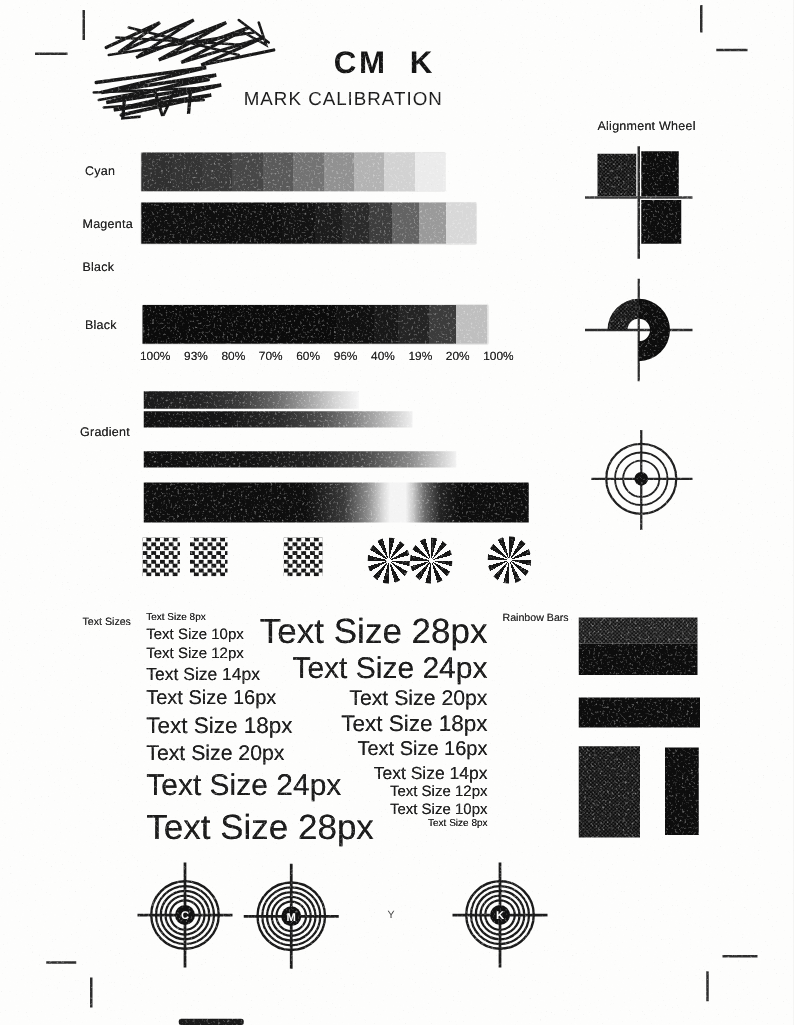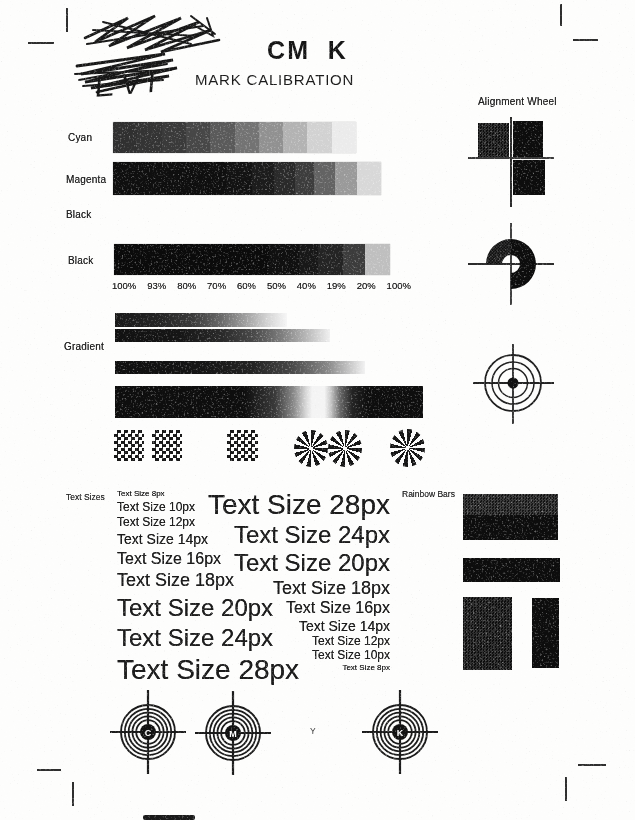--- a/index.html
+++ b/index.html
@@ -48,21 +48,21 @@
       repeating-conic-gradient(#151515 0deg 15deg, #fbfbfb 15deg 30deg); }
   .dither-dark { background-image:repeating-conic-gradient(#303030 0% 25%, #0d0d0d 0% 50%); background-size:3px 3px; }
   .dither-mid  { background-image:repeating-conic-gradient(#3c3c3c 0% 25%, #141414 0% 50%); background-size:3px 3px; }
   .solid { background:#0d0d0d; }
 
   .ts-col { display:flex; flex-direction:column; }
   .ts-asc  div { line-height:1.22; margin-bottom:1px; white-space:nowrap; color:#1b1b1b; text-shadow:0 0 .4px #444; }
   .ts-desc div { line-height:1.18; white-space:nowrap; color:#1b1b1b; text-shadow:0 0 .4px #444; }
   .ts-desc { text-align:right; }
   .fs8{font-size:8px}.fs10{font-size:12px}.fs12{font-size:12px}.fs14{font-size:14px}
-  .fs16{font-size:16px}.fs18{font-size:18px}.fs20{font-size:24px}.fs24{font-size:24px}.fs28{font-size:28px}
+  .fs16{font-size:16px}.fs18{font-size:18px}.fs20{font-size:17px}.fs24{font-size:24px}.fs28{font-size:28px}
 </style>
 </head>
 <body>
 
 <div id="page">
 
   <div class="abs mark" style="left:66px;top:8px;width:2px;height:24px"></div>
   <div class="abs mark" style="left:28px;top:42px;width:26px;height:2px"></div>
   <div class="abs mark" style="left:560px;top:4px;width:2px;height:22px"></div>
   <div class="abs mark" style="left:573px;top:39px;width:25px;height:2px"></div>
@@ -97,21 +97,21 @@
   <div class="abs bar bar-cyan" style="left:113px;top:122px;width:243px;height:31px"></div>
   <div class="abs bar bar-magenta" style="left:113px;top:162px;width:268px;height:33px"></div>
   <div class="abs bar bar-black" style="left:114px;top:244px;width:276px;height:31px"></div>
 
   <div class="abs scale-row" style="left:112px;top:280px;width:299px">
     <span>100%</span>
     <span>93%</span>
     <span>80%</span>
     <span>70%</span>
     <span>60%</span>
-    <span>50%</span>
+    <span>96%</span>
     <span>40%</span>
     <span>19%</span>
     <span>20%</span>
     <span>100%</span>
   </div>
 
   <div class="abs lbl" style="left:478px;top:96px">Alignment Wheel</div>
   <div class="abs" style="left:460px;top:112px;width:110px;height:100px">
     <div class="abs dither-dark" style="left:18px;top:11px;width:31px;height:34px"></div>
     <div class="abs solid" style="left:53px;top:9px;width:30px;height:36px"></div>

